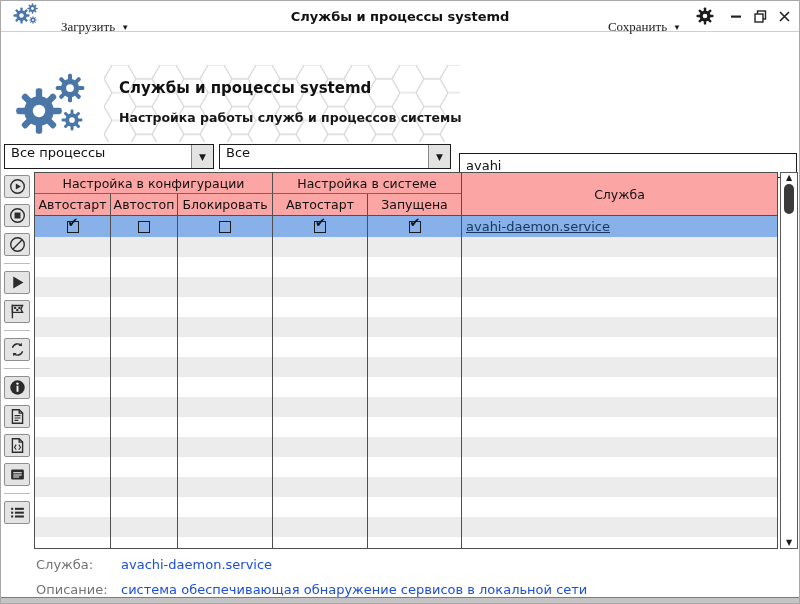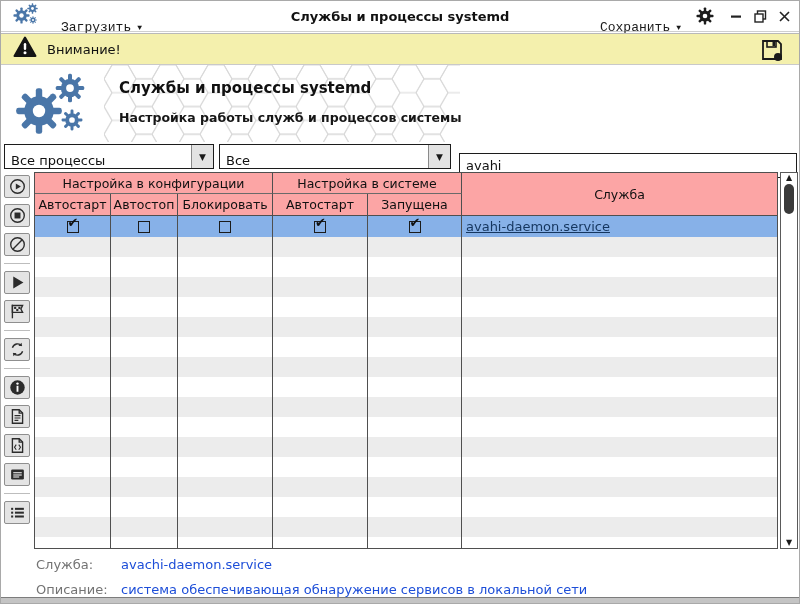--- a/index.html
+++ b/index.html
@@ -3,21 +3,21 @@
 <meta charset="utf-8">
 <style>
   * { margin:0; padding:0; box-sizing:border-box; }
   html,body { width:800px; height:604px; font-family:"DejaVu Sans", sans-serif; background:#fff; }
   .window { position:relative; width:800px; height:604px; background:#fff; border:1px solid #a9a9a9; overflow:hidden; }
 
   
   .titlebar { position:absolute; top:0; left:0; right:0; height:31px; background:#fff; border-bottom:1px solid #cfcfcf; display:flex; align-items:center; }
   .tb-left { display:flex; align-items:center; gap:16px; padding-left:12px; }
   .tb-logo { width:32px; height:26px; }
-  .menu-btn { display:flex; align-items:center; gap:6px; font-size:13px; color:#1a1a1a; background:none; border:none; cursor:default; font-family:Liberation Mono, monospace;margin-top:22px; }
+  .menu-btn { display:flex; align-items:center; gap:6px; font-size:13px; color:#1a1a1a; background:none; border:none; cursor:default; font-family:Liberation Serif, serif;margin-top:22px; }
   .caret { font-size:8px; color:#1a1a1a; }
   .tb-title { position:absolute; left:0; right:0; text-align:center; font-size:13px; font-weight:bold; color:#111; pointer-events:none; }
   .tb-right { position:absolute; right:8px; display:flex; align-items:center; gap:14px; }
   .gear-btn { width:20px; height:20px; display:flex; align-items:center; justify-content:center; }
   .winctl { display:flex; align-items:center; gap:10px; }
   .wc { width:14px; height:14px; display:flex; align-items:center; justify-content:center; color:#222; }
 
   
   .warnbar { position:absolute; top:32px; left:0; right:0; height:32px; background:#f4f0ad; border-top:1px solid #b9b9b9; border-bottom:1px solid #c9c9c9; display:flex; align-items:center; padding:0 12px; }
   .warn-text { font-size:13px; color:#111; margin-left:10px; }
@@ -27,21 +27,21 @@
   .header { position:absolute; top:64px; left:0; right:0; height:77px; background:#fff; overflow:hidden; }
   .hexes { position:absolute; left:103px; top:0; }
   .hdr-logo { position:absolute; left:14px; top:8px; width:88px; height:64px; }
   .hdr-logo svg { position:absolute; }
   .hdr-titles { position:absolute; left:118px; top:14px; }
   .hdr-title { font-size:15px; font-weight:bold; color:#111; }
   .hdr-sub { font-size:12.5px; font-weight:bold; color:#161616; margin-top:13px; }
 
   
   .filterbar { position:absolute; top:141px; left:0; right:0; height:30px; }
-  .combo { position:absolute; top:2px; height:25px; background:#fff; border:1px solid #1c1c1c; display:flex; align-items:flex-end; }
+  .combo { position:absolute; top:2px; height:25px; background:#fff; border:1px solid #1c1c1c; display:flex; align-items:flex-start; }
   .combo-val { flex:1; font-size:13px; padding-left:6px; color:#111; white-space:nowrap; overflow:hidden; }
   .combo-btn { width:22px; height:100%; background:#e3e3e3; border-left:1px solid #8a8a8a; display:flex; align-items:center; justify-content:center; font-size:9px; color:#1a1a1a; }
   .combo1 { left:3px; width:210px; }
   .combo2 { left:218px; width:232px; }
   .search-input { position:absolute; top:11px; left:458px; width:338px; height:25px; border:1px solid #1c1c1c; font-size:13px; padding:0 6px; font-family:inherit; color:#111; }
 
   
   .main { position:absolute; top:171px; left:0; right:0; height:377px; display:flex; }
   .side-toolbar { width:33px; padding:3px 0 0 3px; display:flex; flex-direction:column; align-items:flex-start; }
   .tool-btn { width:26px; height:23px; background:#e4e4e4; border:1px solid #8f8f8f; border-radius:2px; display:flex; align-items:center; justify-content:center; margin-bottom:6px; padding:0; }
@@ -161,38 +161,20 @@
         </span>
         <span class="wc">
           <svg width="13" height="13" viewBox="0 0 13 13">
               <path d="M2 2 L11 11 M11 2 L2 11" stroke="#222" stroke-width="1.6"></path>
             </svg>
         </span>
       </span>
     </div>
   </div>
 
-  <div class="warnbar">
-    <span>
-      <svg width="24" height="22" viewBox="0 0 24 22">
-        <path d="M12 1.5 L22.5 20 H1.5 Z" fill="#141414" stroke="#141414" stroke-width="2" stroke-linejoin="round"></path>
-        <rect x="10.8" y="7" width="2.4" height="7" rx="1.2" fill="#fff"></rect>
-        <circle cx="12" cy="16.8" r="1.5" fill="#fff"></circle>
-      </svg>
-    </span>
-    <span class="warn-text">Внимание!</span>
-    <span class="warn-save">
-      <svg width="26" height="26" viewBox="0 0 26 26">
-        <path d="M4 4 h15 l3 3 v15 h-18 z" fill="none" stroke="#1a1a1a" stroke-width="1.8"></path>
-        <rect x="8" y="4" width="9" height="6" fill="none" stroke="#1a1a1a" stroke-width="1.6"></rect>
-        <rect x="13.5" y="5" width="2.5" height="4" fill="#1a1a1a"></rect>
-        <circle cx="19" cy="20" r="4" fill="#1a1a1a"></circle>
-      </svg>
-    </span>
-  </div>
 
   <div class="header">
     <svg class="hexes" width="356" height="77">
       <defs>
         <pattern id="hexpat" width="48" height="27.7" patternUnits="userSpaceOnUse">
           <g fill="none" stroke="#d8d8d8" stroke-width="1">
             <path d="M8 0 L24 0 L32 13.85 L24 27.7 L8 27.7 L0 13.85 Z"></path>
             <path d="M32 13.85 L48 13.85 L56 27.7 L48 41.55 L32 41.55 L24 27.7 Z"></path>
             <path d="M32 -13.85 L48 -13.85 L56 0 L48 13.85 L32 13.85 L24 0 Z"></path>
             <path d="M-16 13.85 L0 13.85 L8 27.7 L0 41.55 L-16 41.55 L-24 27.7 Z"></path>

